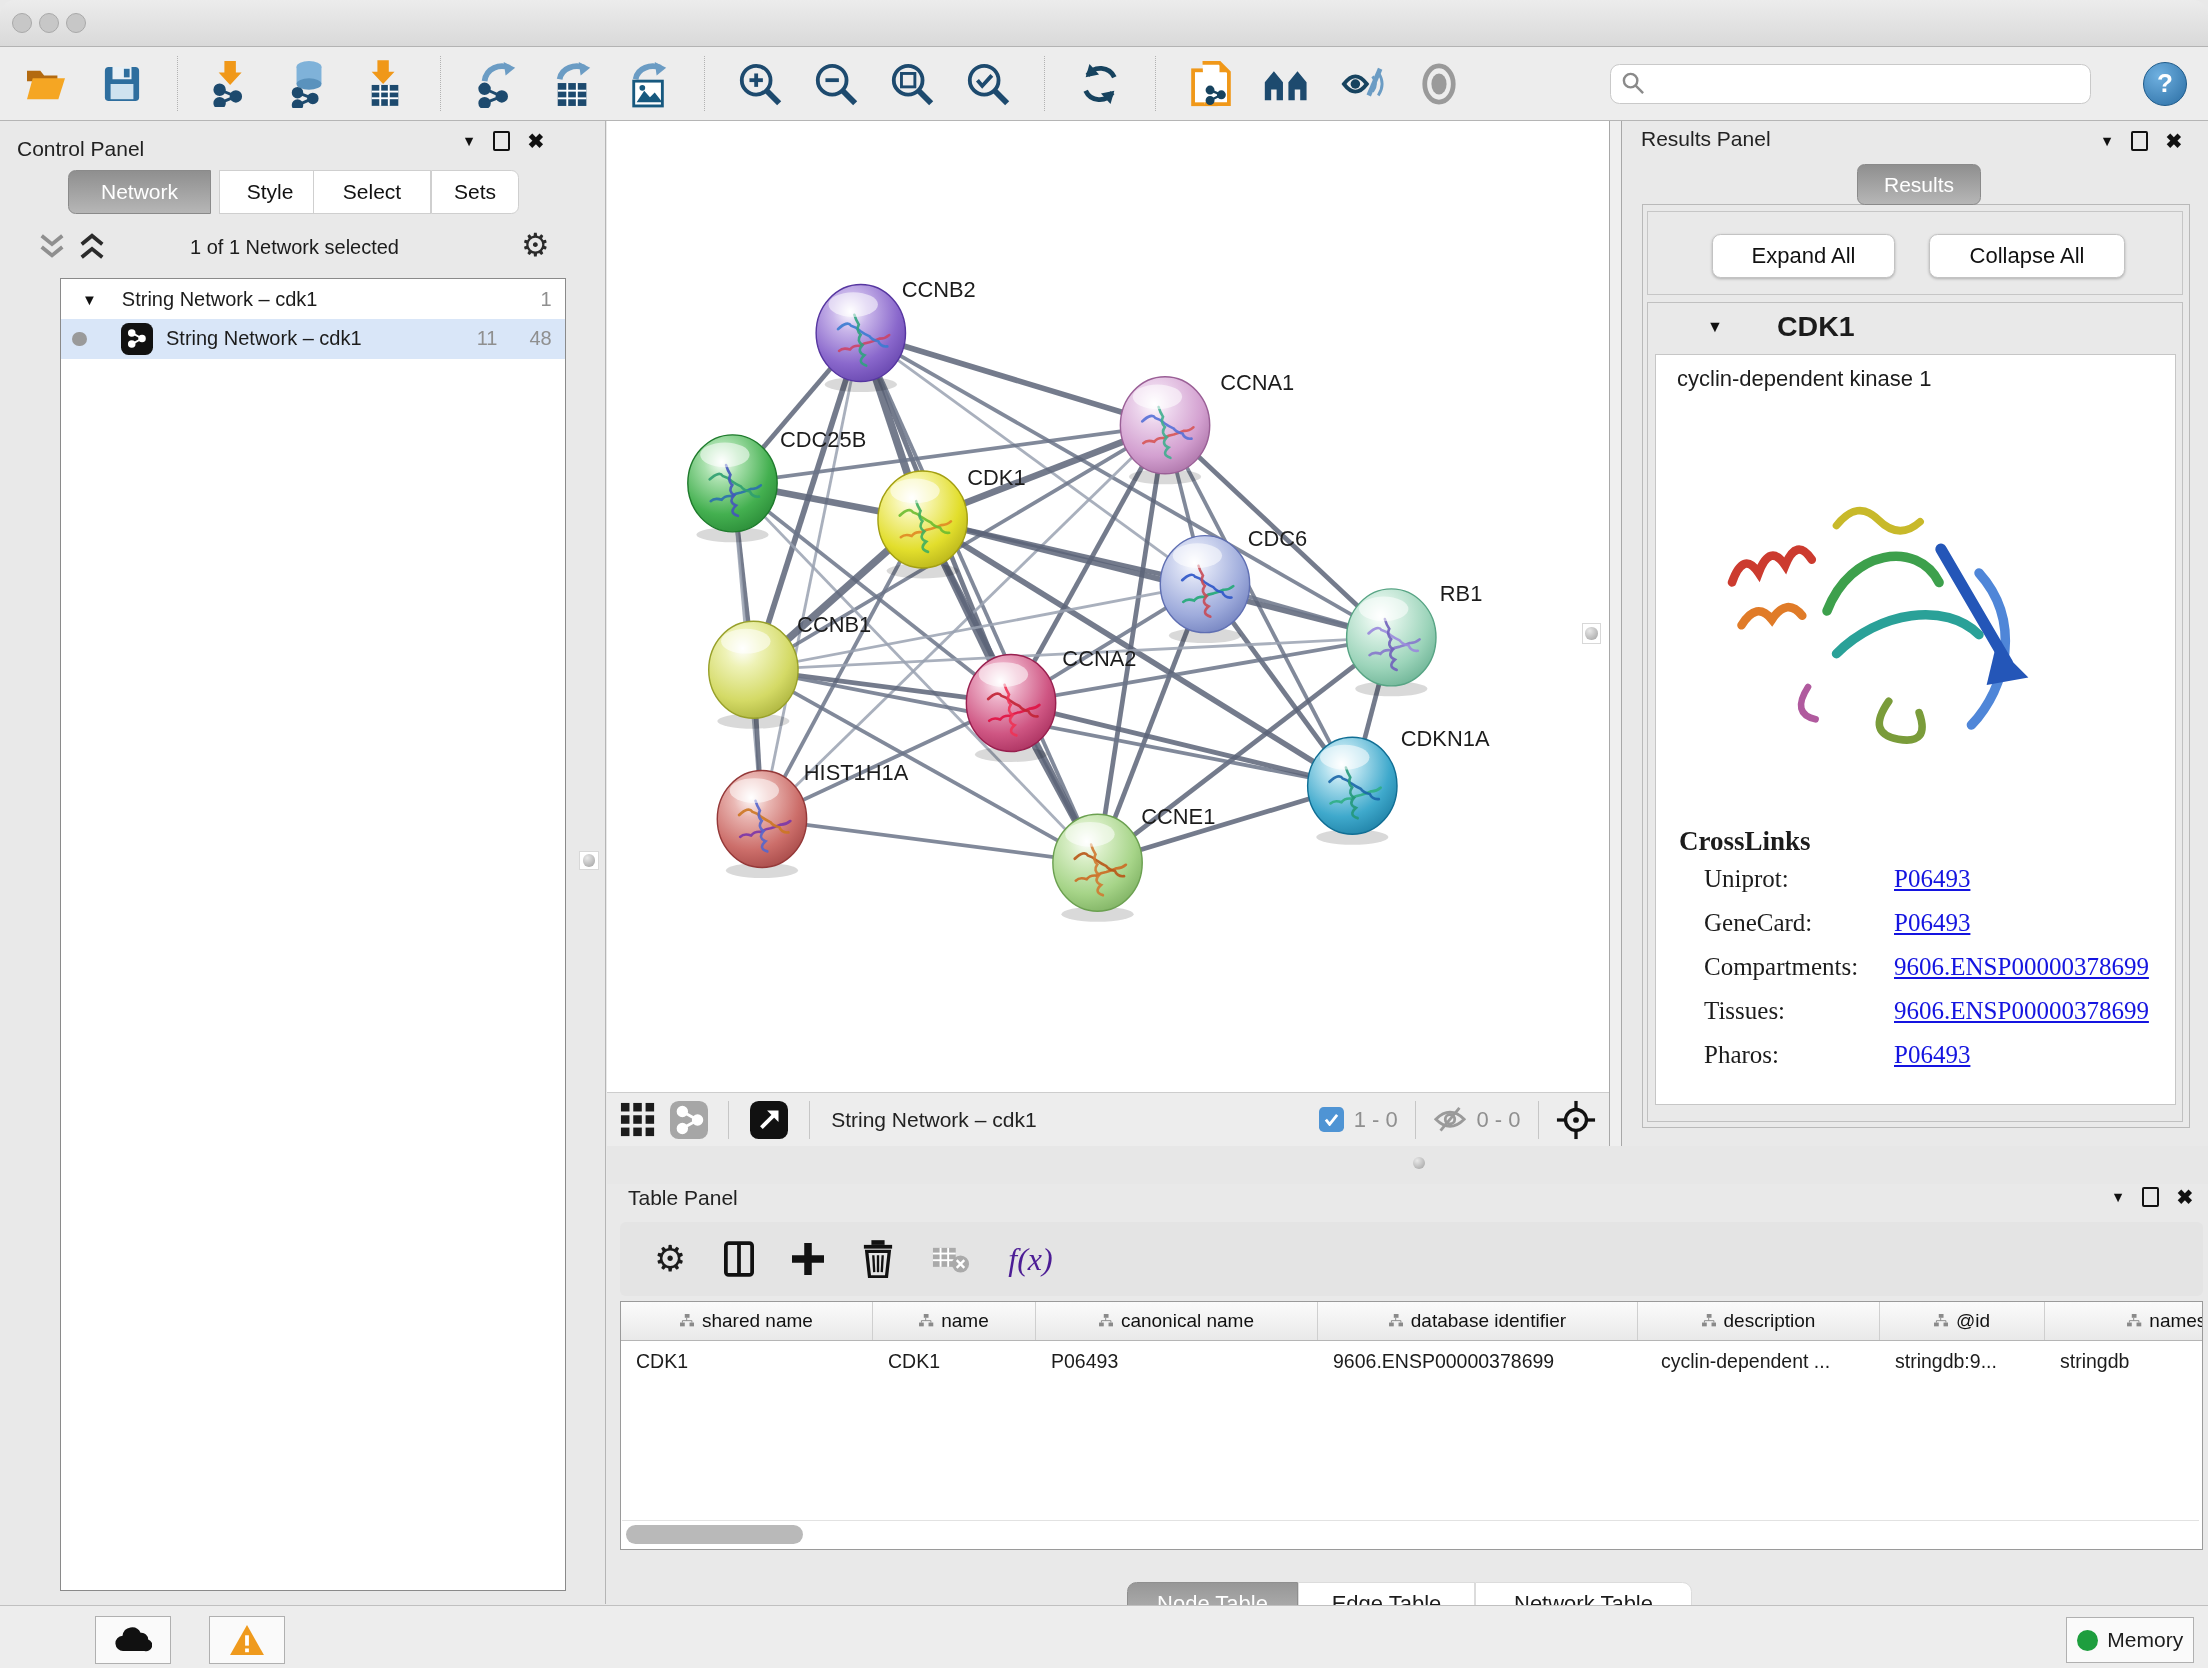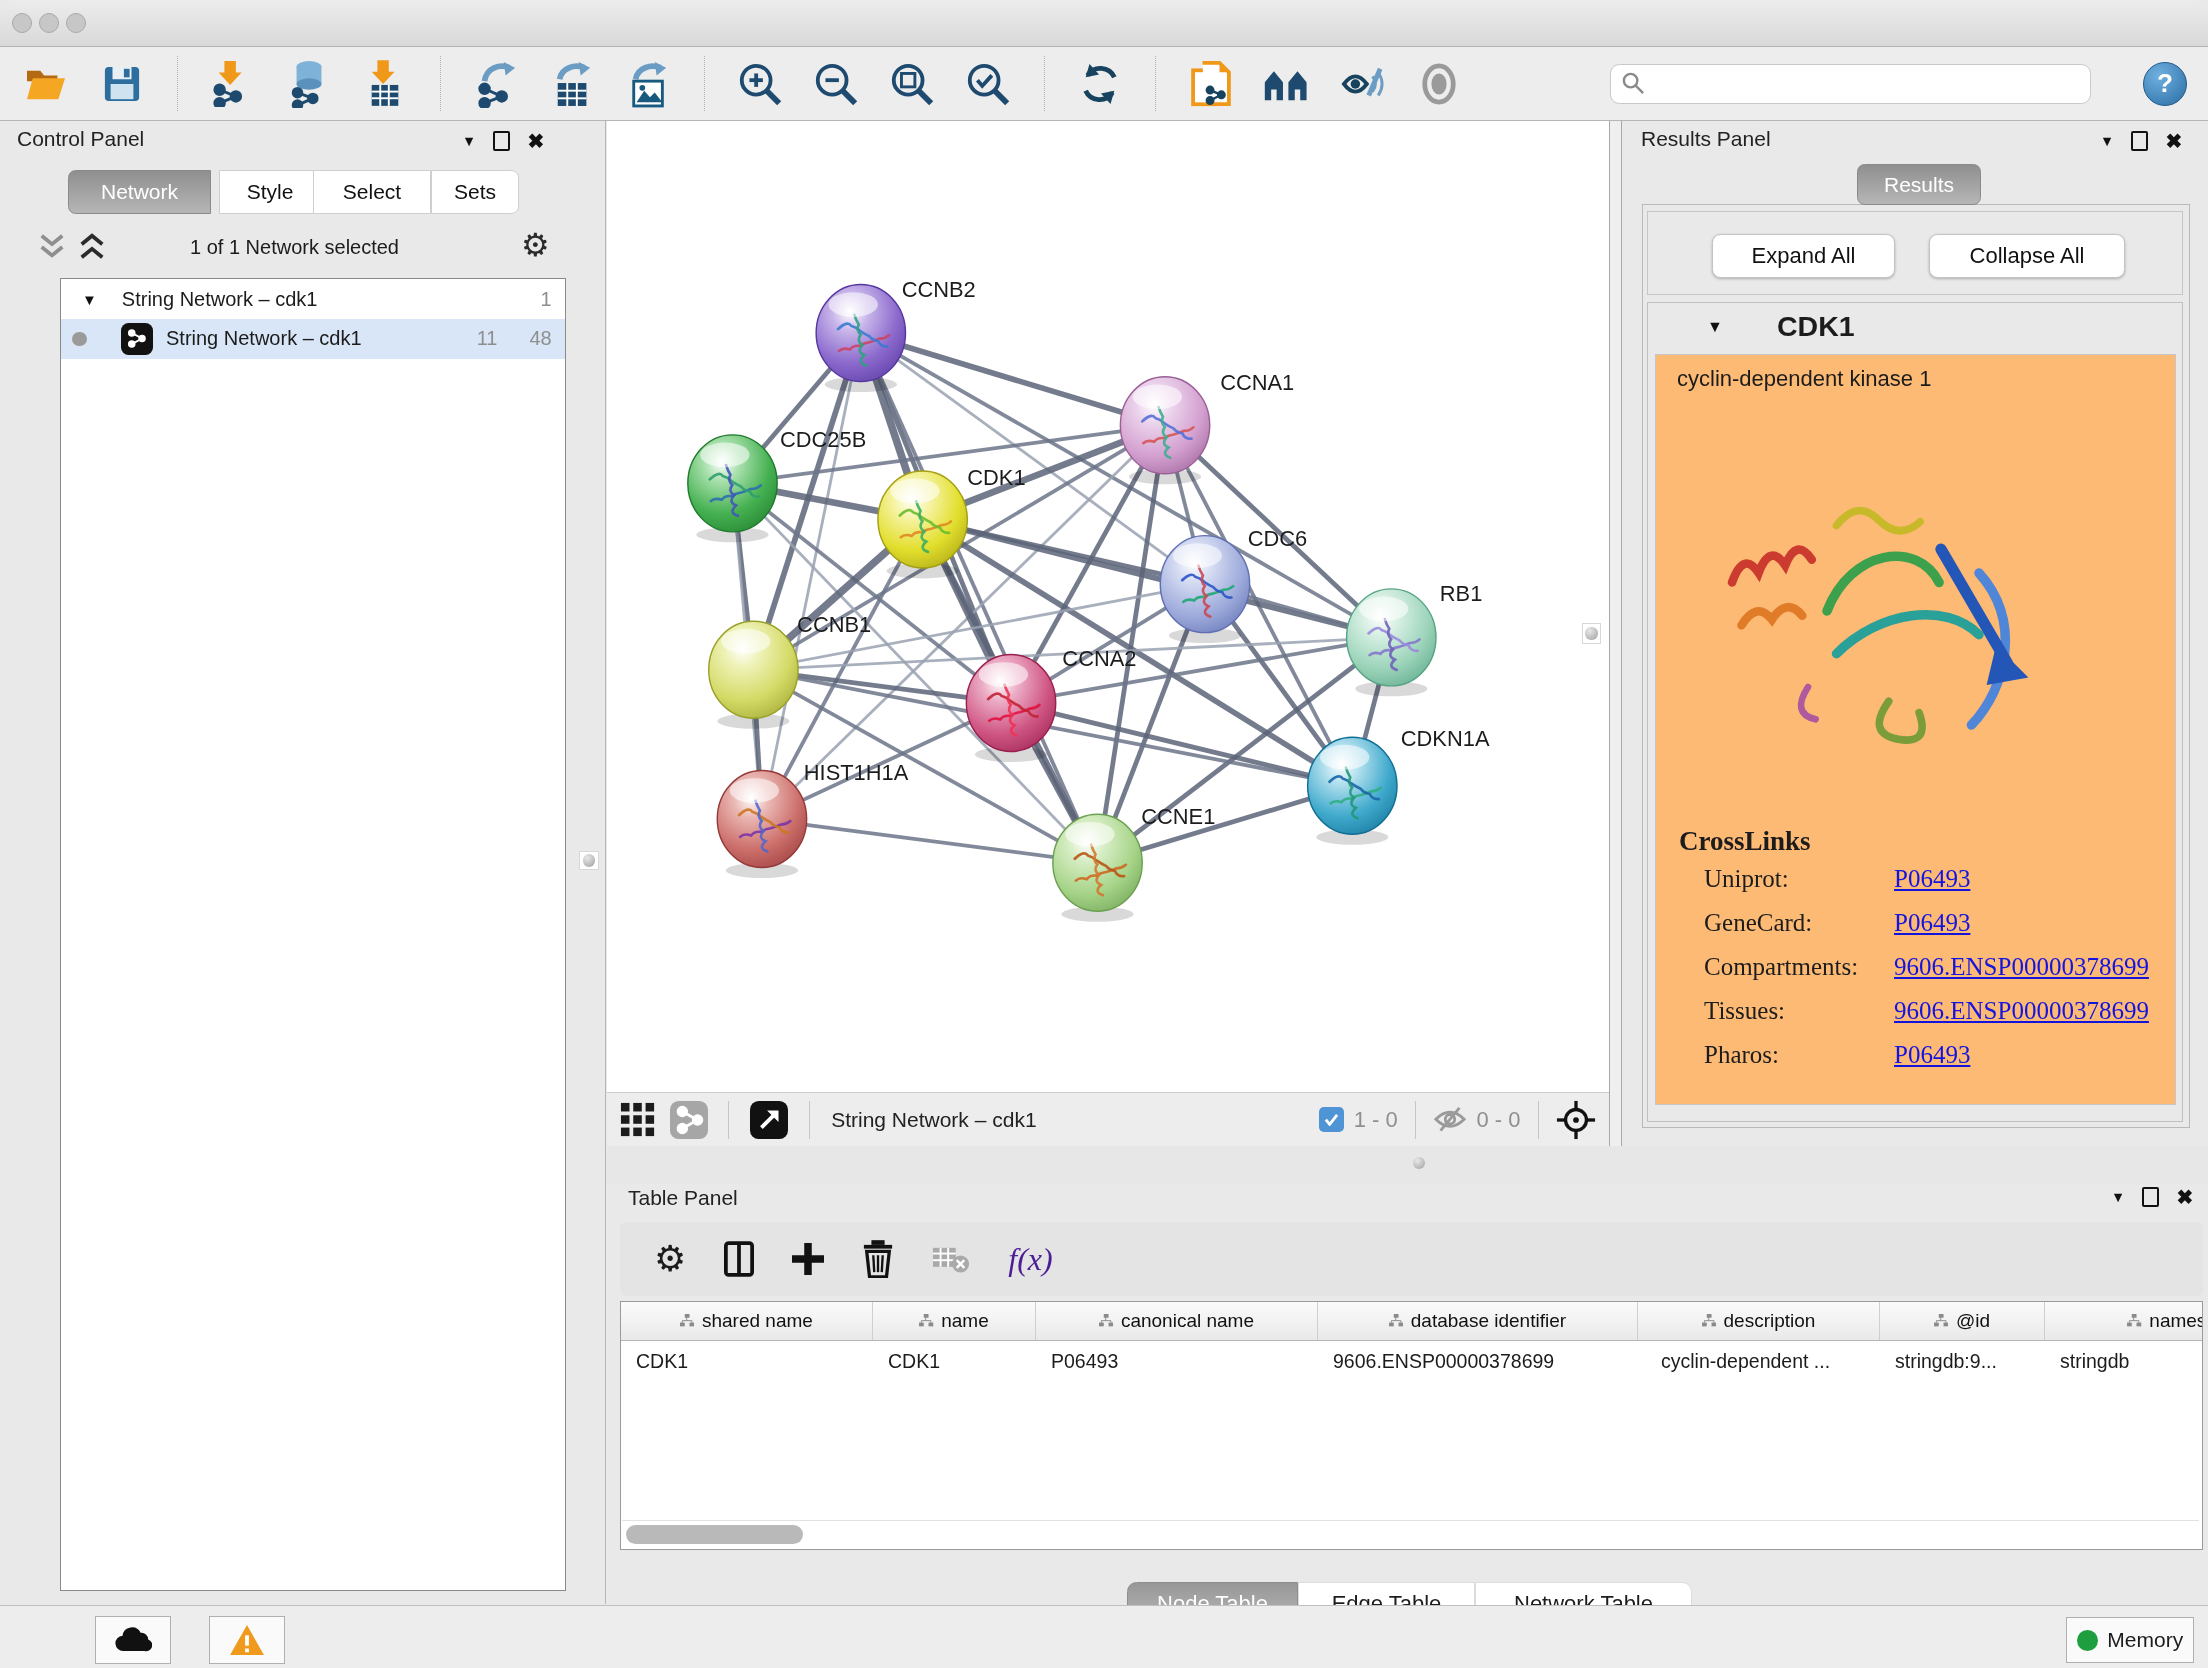--- a/index.html
+++ b/index.html
@@ -245,21 +245,21 @@
     <svg class="abs" style="left:11.4px;top:7.6px" width="25" height="25" viewBox="0 0 26 26">
         <circle cx="10" cy="10" r="7" stroke="#8a8a8a" stroke-width="2.5" fill="none"></circle>
         <line x1="15" y1="15" x2="23" y2="23" stroke="#8a8a8a" stroke-width="2.5"></line>
       </svg>
     <input type="text" placeholder="" style="">
   </span>
   <span class="helpbtn">?</span>
 </div>
 
 <div class="abs cpanel"></div>
-<div class="abs panelTitle" style="left:17px;top:127px">Control Panel</div>
+<div class="abs panelTitle" style="left:17px;top:137px">Control Panel</div>
 <div class="abs winBtns" style="left:462px;top:129px">
   <span class="glyphTri">▼</span>
   <span class="glyphSq"></span>
   <span class="glyphX">✖</span>
 </div>
 <div class="abs tab sel" style="left:68px;top:170px;width:143px;border-radius:7.6px 0 0 7.6px">Network</div>
 <div class="abs tab" style="left:219px;top:170px;width:102px">Style</div>
 <div class="abs tab" style="left:313px;top:170px;width:118px">Select</div>
 <div class="abs tab" style="left:431px;top:170px;width:88px;border-radius:0 7.6px 7.6px 0">Sets</div>
 <span class="abs" style="left:36px;top:232px">
@@ -608,21 +608,21 @@
   <span class="glyphX">✖</span>
 </div>
 <div class="abs rbox" style="left:1642px;top:204px;width:548px;height:924px;background:#e9e9e9"></div>
 <div class="abs tab sel" style="left:1857px;top:164px;width:124px;height:41px;border-radius:7.6px">Results</div>
 <div class="abs rbox" style="left:1647px;top:211px;width:536px;height:84px;border-color:#c6c6c6"></div>
 <div class="abs btn" style="left:1712px;top:234px;width:181px;height:42px">Expand All</div>
 <div class="abs btn" style="left:1929px;top:234px;width:194px;height:42px">Collapse All</div>
 <div class="abs rbox" style="left:1647px;top:302px;width:536px;height:820px;border-color:#c0c0c0"></div>
 <span class="abs glyphTri" style="left:1707px;top:318px;font-size:16px">▼</span>
 <span class="abs" style="left:1777px;top:310px;font-size:28.5px;font-weight:bold">CDK1</span>
-<div class="abs rbox" style="left:1655px;top:354px;width:521px;height:751px;background:#fdba74;border-color:#c6c6c6">
+<div class="abs rbox" style="left:1655px;top:354px;width:521px;height:751px;background:#ffffff;border-color:#c6c6c6">
   <div style="padding:11.4px 0 0 21px;font-size:22px">cyclin-dependent kinase 1</div>
   <svg width="380" height="342" viewBox="0 0 400 360" style="margin:67px 0 0 38px">
     <g fill="none" stroke-linecap="round">
       <path d="M40 130 q12-34 28-10 q12-32 28-8 q12-30 28-6" stroke="#cc3b2f" stroke-width="9"></path>
       <path d="M50 175 q16-26 32-6 q16-24 32-4" stroke="#e07b28" stroke-width="9"></path>
       <path d="M150 70 q22-28 44-6 t44 2" stroke="#c8b92a" stroke-width="8"></path>
       <path d="M140 160 C165 95 235 85 258 130" stroke="#3da04c" stroke-width="10"></path>
       <path d="M150 205 C195 160 265 150 300 185" stroke="#2aa198" stroke-width="10"></path>
       <path d="M300 120 C345 170 330 240 292 280" stroke="#4f86d8" stroke-width="10"></path>
       <path d="M260 95 L330 215" stroke="#2456b8" stroke-width="12"></path>

